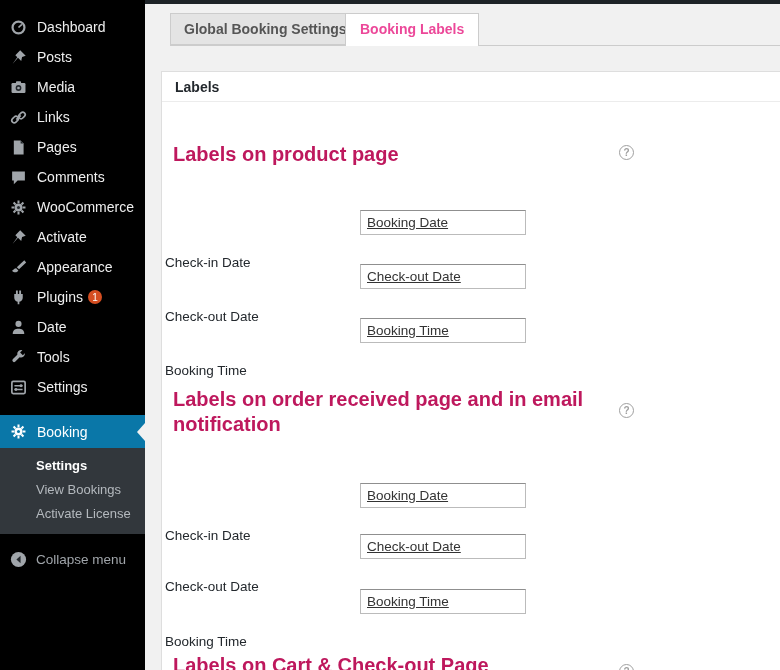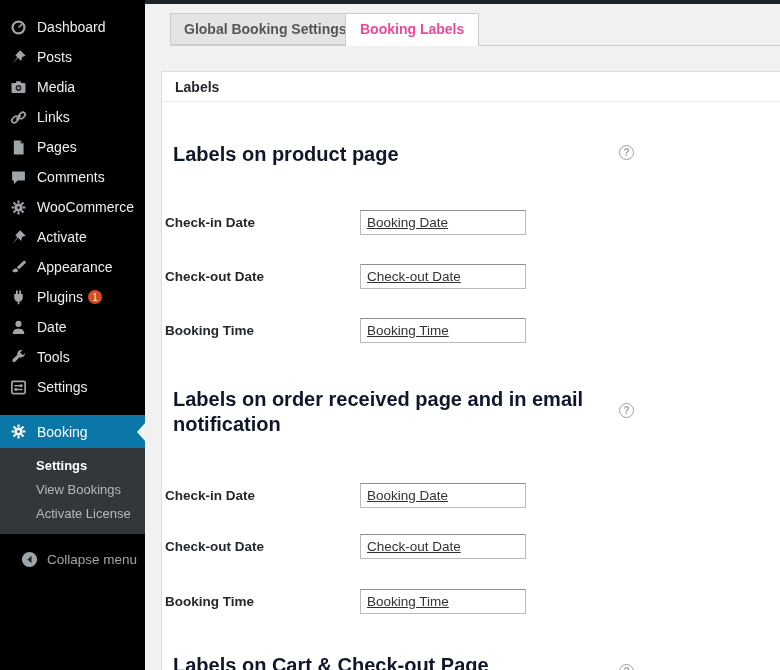--- a/index.html
+++ b/index.html
@@ -42,21 +42,21 @@
     min-width:14px; height:14px; border-radius:50%; background:#d54e21;
     color:#fff; font-size:10px; margin-left:5px; padding:0 2px;
   }
   .submenu { background:#32373c; padding:6px 0 8px; }
   .submenu-item {
     display:block; padding:0 0 0 36px; line-height:24px; height:24px;
     color:#b4b9be; font-size:13px; cursor:pointer;
   }
   .submenu-item.current { color:#fff; font-weight:bold; }
   .collapse-row {
-    display:flex; align-items:center; height:26px; padding-left:20px;
+    display:flex; align-items:center; height:26px; padding-left:9px;
     margin-top:12px; color:#a0a5aa; font-size:13.5px; cursor:pointer;
   }
   .collapse-row .icon { width:19px; height:19px; margin-right:8px; display:flex; align-items:center; justify-content:center; color:#a0a5aa; }
 
   
   .content { position:absolute; left:145px; top:0; width:635px; height:670px;border-radius:28px; }
   .tabline { position:absolute; left:25px; right:0; top:45px; height:1px; background:#ccc; z-index:1; }
   .tab {
     position:absolute; top:13px; z-index:2; font-size:14px; font-weight:bold;
     border:1px solid #ccc; cursor:pointer; white-space:nowrap;
@@ -74,32 +74,32 @@
     position:absolute; left:16px; top:71px; right:-3px; height:660px;
     background:#fff; border:1px solid #dedede; z-index:2;
   }
   .panel-header {
     height:30px; line-height:30px; padding-left:13px;
     font-size:14px; font-weight:bold; color:#23282d;
     border-bottom:1px solid #ececec;
   }
   .section-title {
     position:absolute; left:11px; width:445px;
-    font-size:20px; line-height:25px; font-weight:bold; color:#0f172a;
+    font-size:20px; line-height:25px; font-weight:bold; color:#be185d;
   }
   .help {
     position:absolute; left:457px; width:15px; height:15px;
     border:1px solid #a0a0a0; border-radius:50%;
     color:#a0a0a0; font-size:10px; font-weight:bold;
     display:flex; align-items:center; justify-content:center;
     cursor:pointer;
   }
   .field-label {
     position:absolute; left:3px; width:190px; height:25px; line-height:25px;
-    font-size:13.5px; font-weight:bold; color:#23282d; white-space:nowrap;
+    font-size:13.5px; font-weight:normal; color:#23282d; white-space:nowrap;margin-top:40px;
   }
   .field-input {
     position:absolute; left:198px; width:166px; height:25px;
     border:1px solid #bbb; border-top-color:#8f8f8f;
     padding:0 6px; font-size:13.5px; color:#333;
     font-family:"Liberation Sans","DejaVu Sans",sans-serif;
     background:#fff;
     text-decoration:underline;
   }
 </style>

